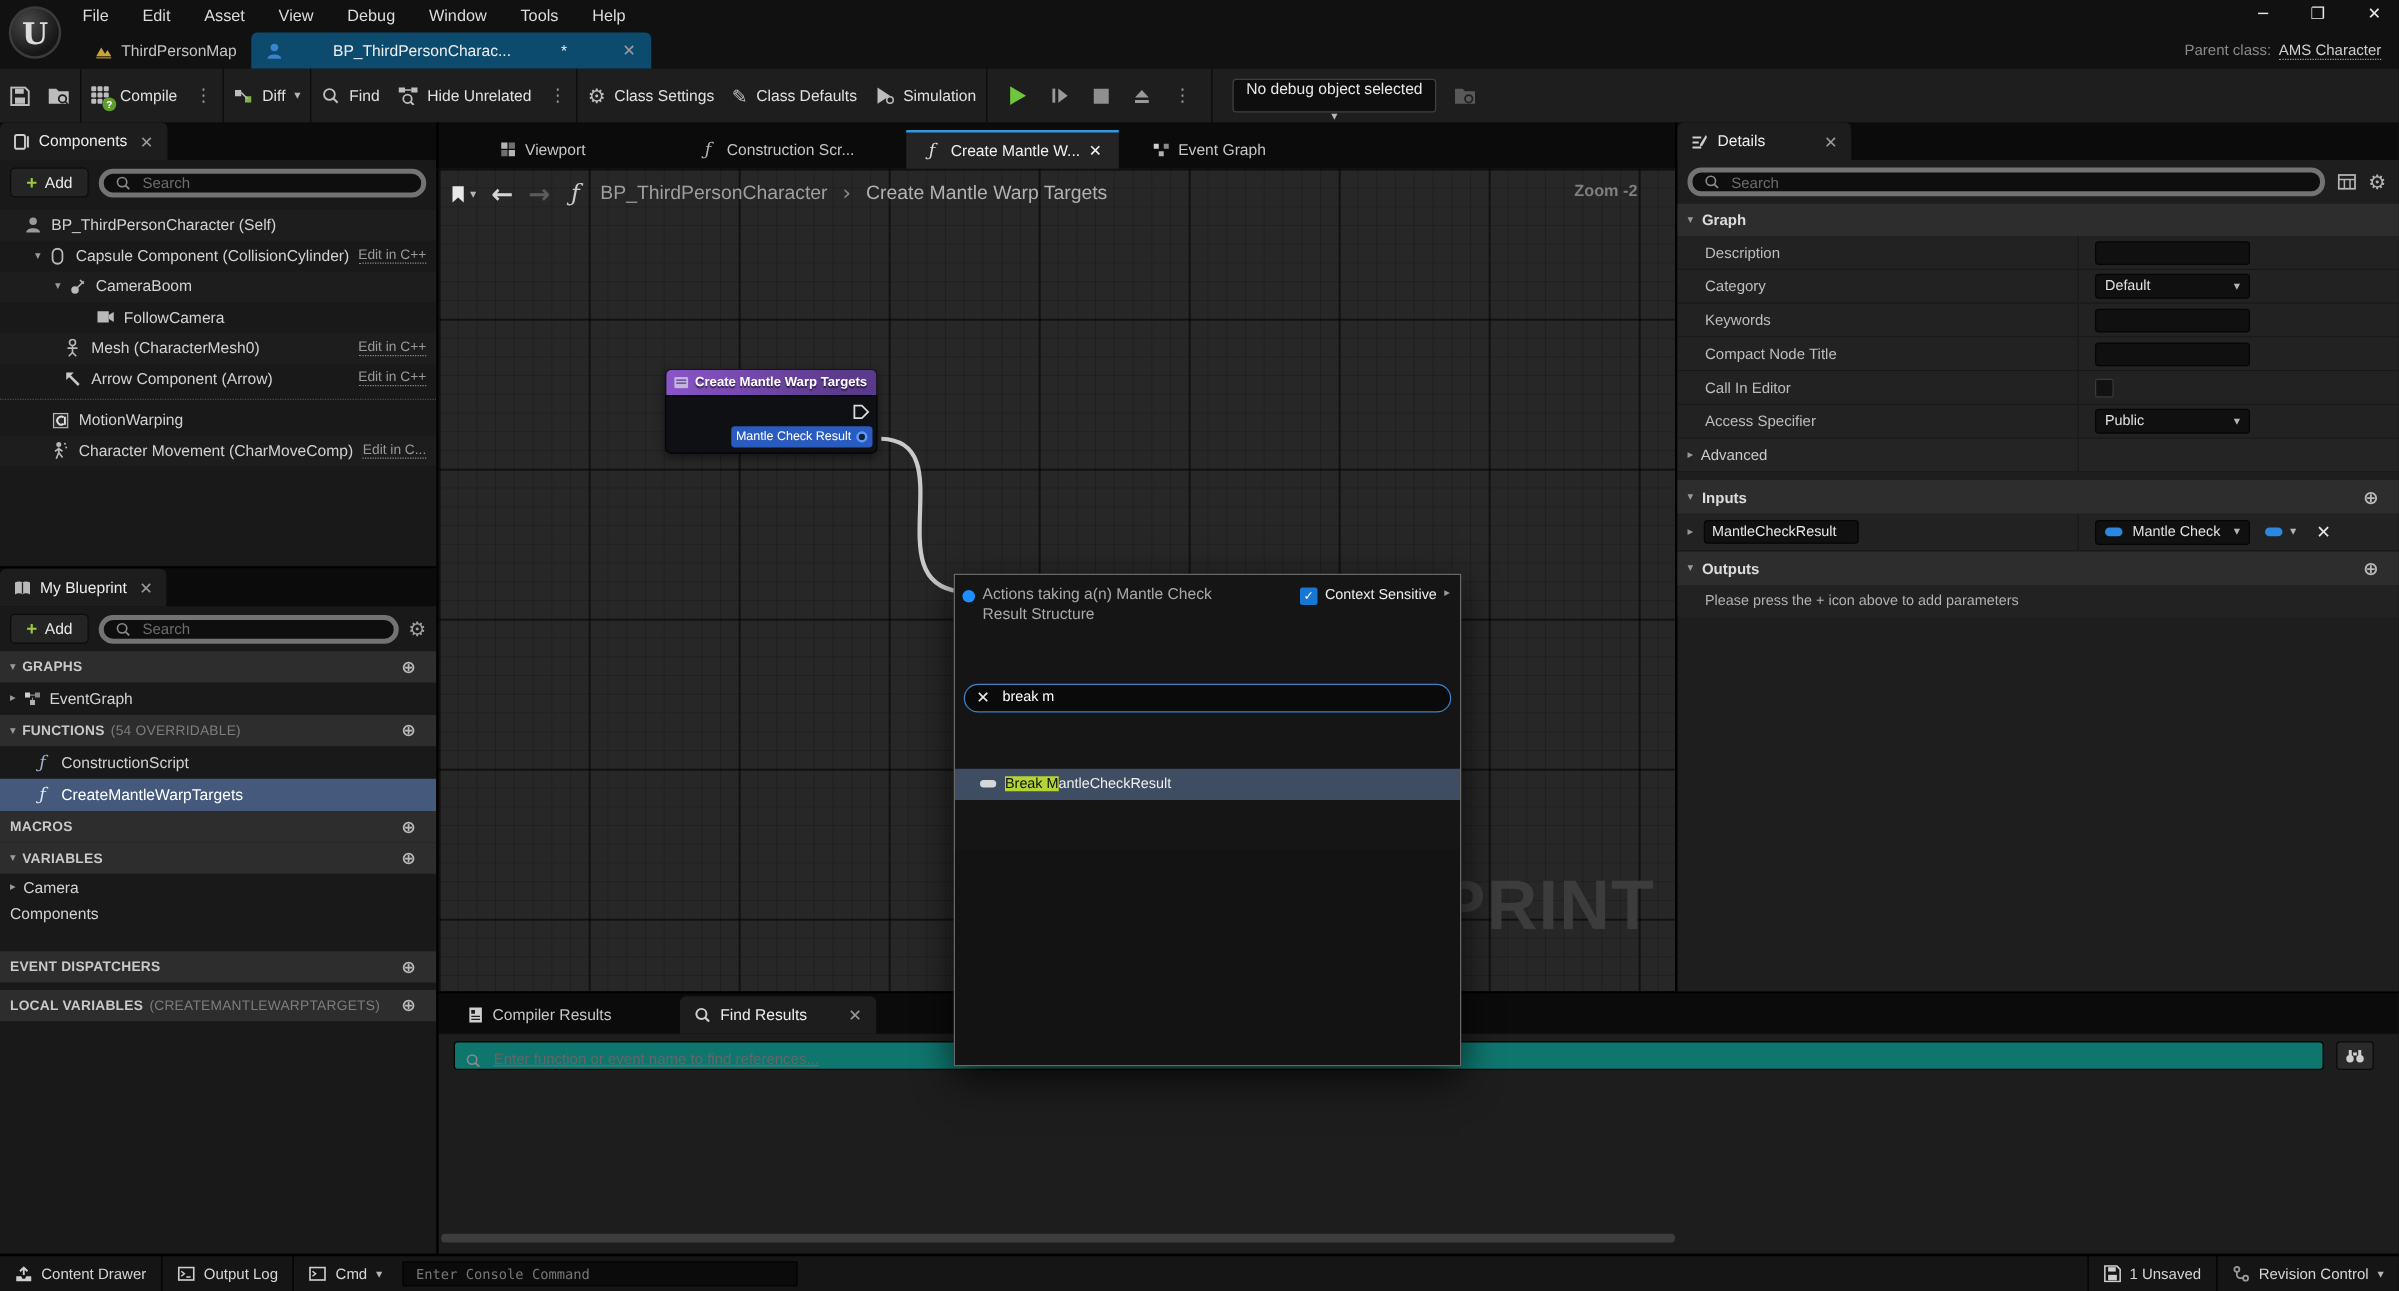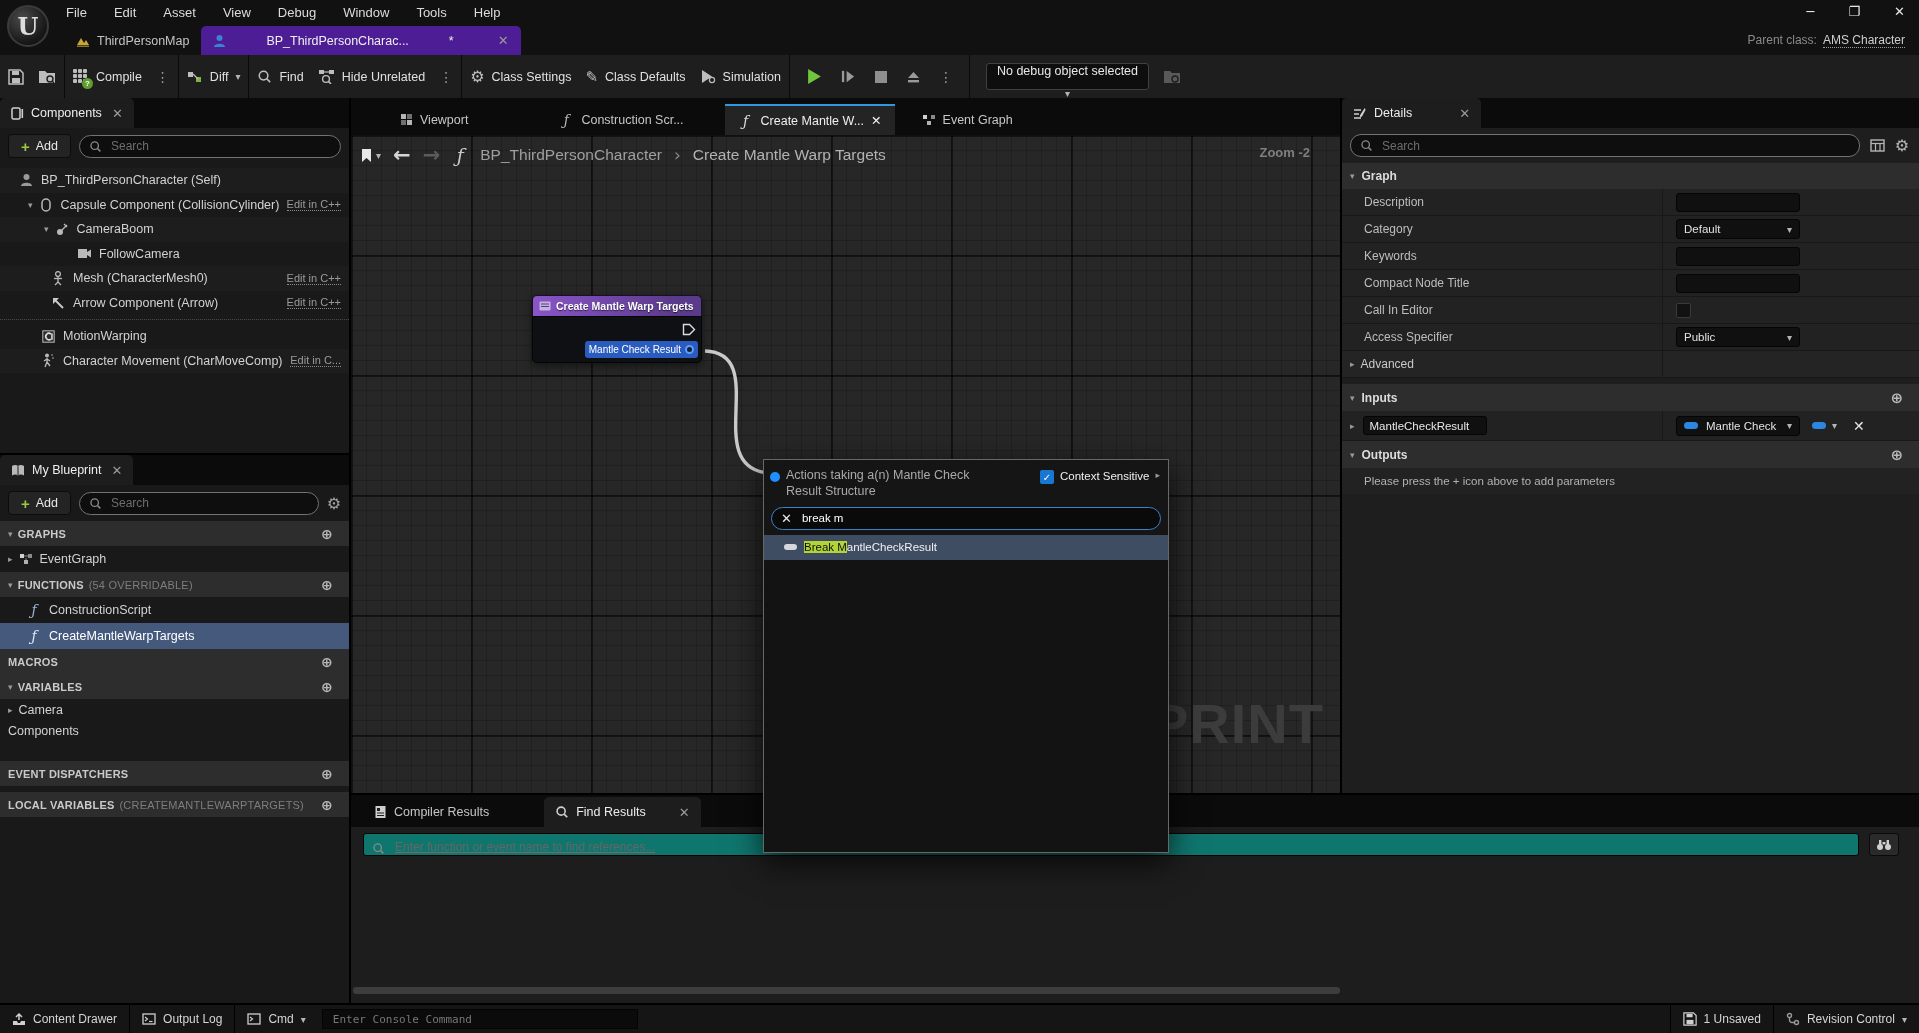--- a/index.html
+++ b/index.html
@@ -16,21 +16,21 @@
     display:flex;align-items:center;justify-content:center;color:#ddd;font-family:"DejaVu Serif",serif;
     font-size:24px;font-weight:bold;}
   .menubar{position:absolute;left:66px;top:0;height:25px;display:flex;align-items:center;gap:27px;
     font-size:13px;color:#dcdcdc;}
   .menu-item{cursor:default;}
   .win-controls{position:absolute;right:14px;top:4px;display:flex;gap:34px;color:#e6e6e6;font-size:13px;}
   .parent-class{position:absolute;right:14px;top:33px;font-size:12px;color:#8a8a8a;}
   .parent-class a{color:#cfcfcf;text-decoration:none;border-bottom:1px dotted #9a9a9a;margin-left:6px;}
   .doc-tabs{position:absolute;left:64px;top:25px;height:30px;display:flex;align-items:flex-end;}
   .doc-tab{display:flex;align-items:center;gap:7px;height:29px;padding:0 12px;font-size:12.5px;color:#c4c4c4;}
-  .doc-tab.active{background:#4c1d95;color:#efefef;border-radius:5px 5px 0 0;gap:40px;}
+  .doc-tab.active{background:#0c4a6e;color:#efefef;border-radius:5px 5px 0 0;gap:40px;}
   .doc-tab .close{color:#9a9a9a;font-size:13px;margin-left:4px;}
 
   
   .toolbar{position:absolute;top:55px;left:0;width:1919px;height:43px;background:#1e1e1e;
     display:flex;align-items:center;font-size:12.5px;color:#e0e0e0;}
   .tb-group{display:flex;align-items:center;height:100%;padding:0 8px;gap:14px;}
   .tb-sep{width:1px;height:43px;background:#0a0a0a;}
   .tb-btn{display:flex;align-items:center;gap:7px;cursor:default;}
   .tb-dots{color:#9a9a9a;font-size:14px;}
   .badge{position:absolute;right:-4px;bottom:-4px;width:11px;height:11px;border-radius:50%;
@@ -41,21 +41,21 @@
   .debug-select{display:flex;align-items:center;gap:10px;height:27px;padding:0 10px;background:#0e0e0e;
     border:1px solid #404040;border-radius:3px;color:#e8e8e8;flex-direction:column;}
   .chev{font-size:10px;color:#b5b5b5;font-family:"DejaVu Sans",sans-serif;}
 
   
   .tabstrip{background:#0b0b0b;display:flex;align-items:flex-end;}
   .ptab{display:flex;align-items:center;gap:7px;height:30px;padding:0 11px;font-size:12.5px;color:#c6c6c6;}
   .ptab.active{background:#1d1d1d;color:#ededed;border-radius:5px 5px 0 0;}
   .ptab .close{color:#9a9a9a;font-size:13px;margin-left:3px;}
   .searchpill{display:flex;align-items:center;gap:7px;flex:1;height:23px;background:#0e0e0e;
-    border:1px solid #737373;border-radius:12px;padding:0 9px;color:#787878;}
+    border:4px solid #737373;border-radius:12px;padding:0 9px;color:#787878;}
   .searchpill input{flex:1;background:transparent;border:0;outline:0;color:#ddd;font-size:12px;
     font-family:"Liberation Sans",sans-serif;}
   .searchpill input::placeholder{color:#6d6d6d;}
   .addbtn{display:flex;align-items:center;gap:6px;height:24px;padding:0 12px;background:#242424;
     border:1px solid #0c0c0c;border-radius:4px;color:#e8e8e8;font-size:12.5px;}
   .addbtn .plus{color:#9fc93c;font-size:15px;font-weight:bold;}
   .sect{display:flex;align-items:center;height:25px;background:#2d2d2d;color:#c9c9c9;font-weight:bold;
     font-size:11px;padding:0 8px;gap:5px;letter-spacing:.2px;}
   .sect .note{color:#7d7d7d;font-weight:normal;}
   .plusround{margin-left:auto;color:#b9b9b9;font-size:14px;font-family:"DejaVu Sans",sans-serif;margin-right:8px;}
@@ -102,21 +102,21 @@
   .node-body{position:relative;height:47px;background:rgba(14,16,20,.93);border:1px solid #050505;
     border-radius:0 0 5px 5px;}
   .pinrow{position:absolute;right:3px;bottom:4px;display:flex;align-items:center;gap:4px;height:17px;
     background:#2a5cc0;border-radius:3px;padding:0 4px;}
   .pinrow .lbl{font-size:10px;color:#fff;}
   .pincirc{width:9px;height:9px;border-radius:50%;border:2px solid #5e9bff;background:#123;}
   .wire{position:absolute;inset:0;z-index:2;pointer-events:none;}
 
   
   .popup{position:absolute;left:763px;top:459px;width:406px;height:394px;background:#151515;
-    border:1px solid #686868;z-index:60;box-shadow:0 10px 30px rgba(0,0,0,.75);display:flex;flex-direction:column;}
+    border:1px solid #686868;z-index:60;box-shadow:0 10px 30px rgba(0,0,0,.75);display:flex;flex-direction:column;gap:40px;}
   .popup-head{display:flex;padding:7px 8px 5px 6px;gap:6px;}
   .popup-dot{width:10px;height:10px;border-radius:50%;background:#1f8fff;margin-top:5px;flex:0 0 auto;}
   .popup-title{width:208px;font-size:12.5px;line-height:1.3;color:#a9a9a9;}
   .ctx{margin-left:auto;display:flex;align-items:flex-start;gap:6px;padding-top:3px;}
   .ctx .box{width:14px;height:14px;border-radius:2px;background:#1877d2;color:#fff;font-size:10px;
     display:flex;align-items:center;justify-content:center;}
   .ctx .lbl{font-size:11.5px;color:#efefef;}
   .popup-search{margin:2px 7px 5px 7px;height:23px;border:1px solid #3c82c8;border-radius:12px;
     background:#0a0a0a;display:flex;align-items:center;gap:8px;padding:0 9px;}
   .popup-search input{flex:1;background:transparent;border:0;outline:0;color:#fff;font-size:11.5px;

